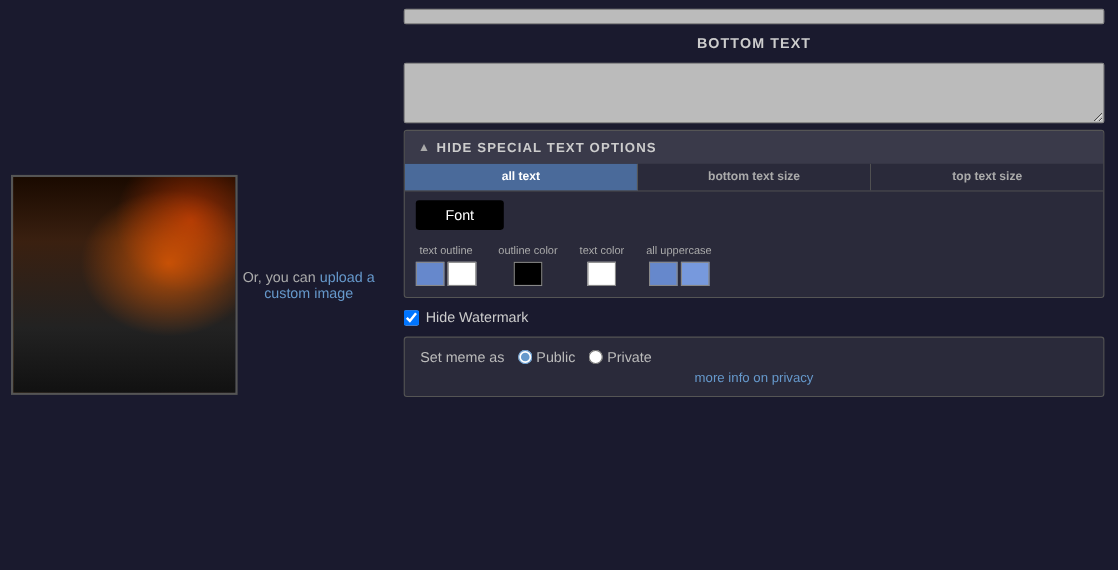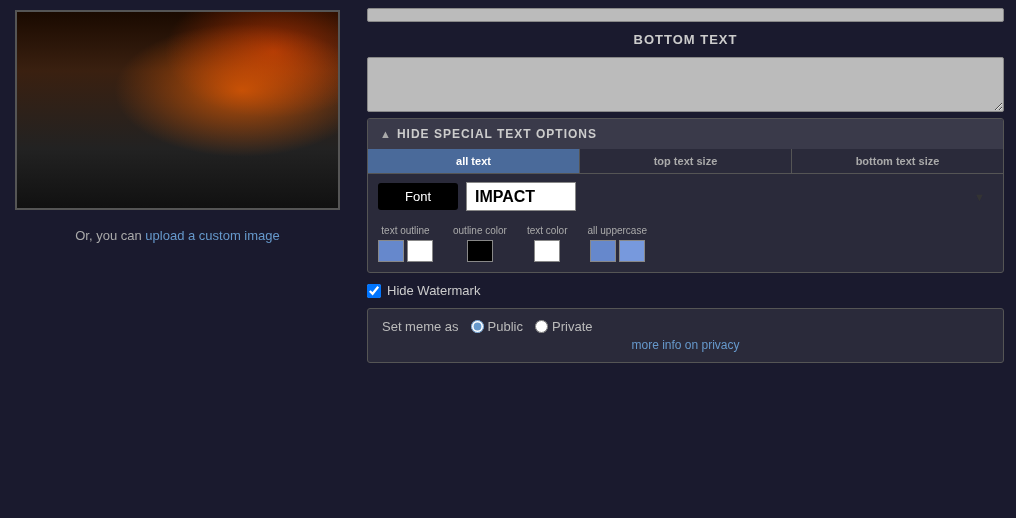--- a/index.html
+++ b/index.html
@@ -12,23 +12,23 @@
       min-height: 518px;
       width: 1016px;
       overflow: hidden;
     }
 
     .left-panel {
       width: 355px;
       min-width: 355px;
       padding: 10px;
       display: flex;
-      flex-direction: column;
-      align-items: center;
-      gap: 18px;
+      flex-direction: row;
+      align-items: center;
+      gap: 0;
     }
 
     .meme-image {
       width: 325px;
       height: 200px;
       background: linear-gradient(135deg, #2a1a0a 0%, #4a2a10 20%, #8a5a20 40%, #3a2a15 60%, #1a1a1a 80%, #2a2a2a 100%);
       border: 2px solid #555;
       position: relative;
       overflow: hidden;
     }
@@ -346,33 +346,26 @@
 
   <div class="special-options-panel">
 
     <div class="special-options-header">
       <span class="arrow">▲</span>
       <span class="header-text">HIDE SPECIAL TEXT OPTIONS</span>
     </div>
 
     <div class="text-size-tabs">
       <div class="text-size-tab active">all text</div>
+      <div class="text-size-tab">bottom text size</div>
       <div class="text-size-tab">top text size</div>
-      <div class="text-size-tab">bottom text size</div>
     </div>
 
     <div class="font-row">
       <button class="font-label-btn">Font</button>
-      <div class="font-select-wrapper">
-        <select class="font-select">
-          <option>IMPACT</option>
-          <option>Arial</option>
-          <option>Comic Sans</option>
-        </select>
-      </div>
     </div>
 
     <div class="color-options-row">
 
       <div class="color-option">
         <span class="color-option-label">text outline</span>
         <div class="color-swatch-group">
           <div class="color-swatch blue"></div>
           <div class="color-swatch white"></div>
         </div>

